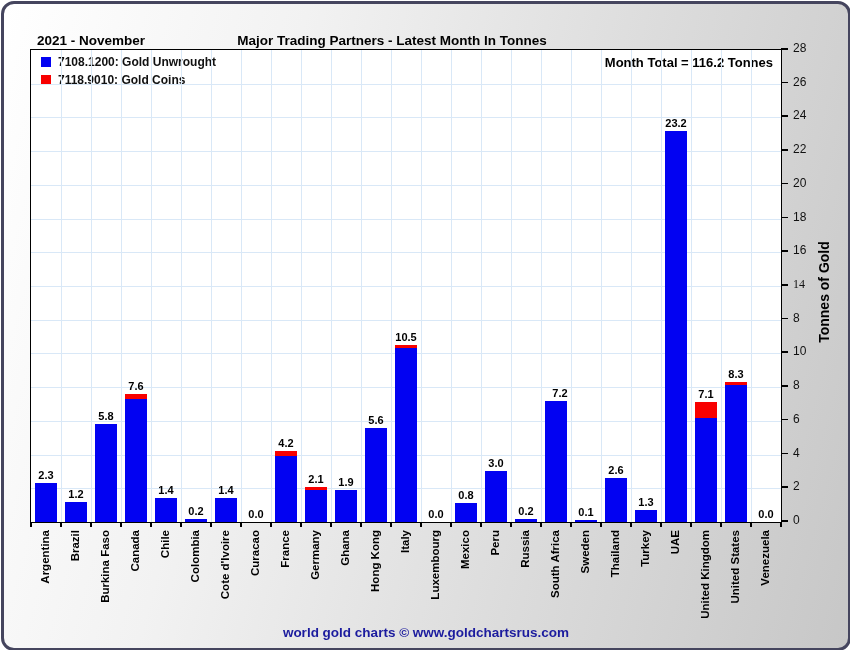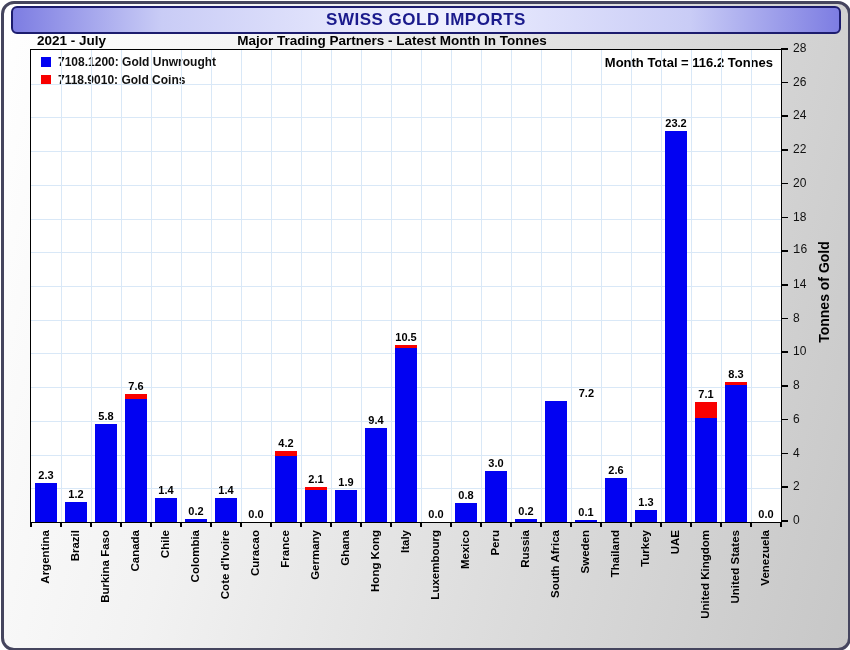--- a/index.html
+++ b/index.html
@@ -36,25 +36,22 @@
     transform-origin:0 0;transform:rotate(-90deg) translateX(-100%);}
   .ylabel{position:absolute;left:812px;top:288px;font-weight:bold;font-size:14px;color:#000;
     white-space:nowrap;transform-origin:0 0;transform:rotate(-90deg) translateX(-50%);}
   .footer{position:absolute;left:0;bottom:8px;width:100%;text-align:center;
     font-weight:bold;font-size:13.5px;color:#1b1b9e;}
 </style>
 </head>
 <body>
 
 <div class="frame" id="frame">
-  <div class="banner">
-    <span>SWISS GOLD IMPORTS</span>
-  </div>
   <div class="subhead">
-    <span class="period">2021 - July</span>
+    <span class="period">2021 - November</span>
     <span class="subtitle">Major Trading Partners - Latest Month In Tonnes</span>
   </div>
   <div class="plot" id="plot">
     <div class="legend" id="legend">
         <div class="legend-row">
           <div class="legend-swatch" style="background: rgb(2, 2, 242);"></div>
           <span class="legend-label">7108.1200: Gold Unwrought</span>
         </div>
         <div class="legend-row">
           <div class="legend-swatch" style="background: rgb(248, 0, 0);"></div>
@@ -117,50 +114,51 @@
       <div class="bar-value" style="left: 205px; bottom: 2px;">0.0</div>
       <div class="bar" style="left: 244px; width: 22px; bottom: 0px; height: 65.7429px; background: rgb(2, 2, 242);"></div>
       <div class="bar" style="left: 244px; width: 22px; bottom: 65.7429px; height: 5.05714px; background: rgb(248, 0, 0);"></div>
       <div class="bar-value" style="left: 235px; bottom: 72.8px;">4.2</div>
       <div class="bar" style="left: 274px; width: 22px; bottom: 0px; height: 32.0286px; background: rgb(2, 2, 242);"></div>
       <div class="bar" style="left: 274px; width: 22px; bottom: 32.0286px; height: 3.37143px; background: rgb(248, 0, 0);"></div>
       <div class="bar-value" style="left: 265px; bottom: 37.4px;">2.1</div>
       <div class="bar" style="left: 304px; width: 22px; bottom: 0px; height: 32.0286px; background: rgb(2, 2, 242);"></div>
       <div class="bar-value" style="left: 295px; bottom: 34.0286px;">1.9</div>
       <div class="bar" style="left: 334px; width: 22px; bottom: 0px; height: 94.4px; background: rgb(2, 2, 242);"></div>
-      <div class="bar-value" style="left: 325px; bottom: 96.4px;">9.4</div>
+      <div class="bar-value" style="left: 325px; bottom: 96.4px;">5.6</div>
       <div class="bar" style="left: 364px; width: 22px; bottom: 0px; height: 173.629px; background: rgb(2, 2, 242);"></div>
       <div class="bar" style="left: 364px; width: 22px; bottom: 173.629px; height: 3.37143px; background: rgb(248, 0, 0);"></div>
       <div class="bar-value" style="left: 355px; bottom: 179px;">10.5</div>
       <div class="bar-value" style="left: 385px; bottom: 2px;">0.0</div>
       <div class="bar" style="left: 424px; width: 22px; bottom: 0px; height: 18.5429px; background: rgb(2, 2, 242);"></div>
       <div class="bar-value" style="left: 415px; bottom: 20.5429px;">0.8</div>
       <div class="bar" style="left: 454px; width: 22px; bottom: 0px; height: 50.5714px; background: rgb(2, 2, 242);"></div>
       <div class="bar-value" style="left: 445px; bottom: 52.5714px;">3.0</div>
       <div class="bar" style="left: 484px; width: 22px; bottom: 0px; height: 3.37143px; background: rgb(2, 2, 242);"></div>
       <div class="bar-value" style="left: 475px; bottom: 5.37143px;">0.2</div>
       <div class="bar" style="left: 514px; width: 22px; bottom: 0px; height: 121.371px; background: rgb(2, 2, 242);"></div>
-      <div class="bar-value" style="left: 523px; bottom: 123.371px; text-align: right;">7.2</div>
+      <div class="bar-value" style="left: 509px; bottom: 123.371px;">7.2</div>
       <div class="bar" style="left: 544px; width: 22px; bottom: 0px; height: 1.68571px; background: rgb(2, 2, 242);"></div>
       <div class="bar-value" style="left: 535px; bottom: 3.68571px;">0.1</div>
       <div class="bar" style="left: 574px; width: 22px; bottom: 0px; height: 43.8286px; background: rgb(2, 2, 242);"></div>
       <div class="bar-value" style="left: 565px; bottom: 45.8286px;">2.6</div>
       <div class="bar" style="left: 604px; width: 22px; bottom: 0px; height: 11.8px; background: rgb(2, 2, 242);"></div>
       <div class="bar-value" style="left: 595px; bottom: 13.8px;">1.3</div>
       <div class="bar" style="left: 634px; width: 22px; bottom: 0px; height: 391.086px; background: rgb(2, 2, 242);"></div>
       <div class="bar-value" style="left: 625px; bottom: 393.086px;">23.2</div>
       <div class="bar" style="left: 664px; width: 22px; bottom: 0px; height: 104.514px; background: rgb(2, 2, 242);"></div>
       <div class="bar" style="left: 664px; width: 22px; bottom: 104.514px; height: 15.1714px; background: rgb(248, 0, 0);"></div>
       <div class="bar-value" style="left: 655px; bottom: 121.686px;">7.1</div>
       <div class="bar" style="left: 694px; width: 22px; bottom: 0px; height: 136.543px; background: rgb(2, 2, 242);"></div>
       <div class="bar" style="left: 694px; width: 22px; bottom: 136.543px; height: 3.37143px; background: rgb(248, 0, 0);"></div>
       <div class="bar-value" style="left: 685px; bottom: 141.914px;">8.3</div>
       <div class="bar-value" style="left: 715px; bottom: 2px;">0.0</div>
     </div>
   <span class="ylabel">Tonnes of Gold</span>
+  <div class="footer">world gold charts © www.goldchartsrus.com</div>
 <span class="clabel" style="left: 35px; top: 526px;">Argentina</span>
     <span class="clabel" style="left: 65px; top: 526px;">Brazil</span>
     <span class="clabel" style="left: 95px; top: 526px;">Burkina Faso</span>
     <span class="clabel" style="left: 125px; top: 526px;">Canada</span>
     <span class="clabel" style="left: 155px; top: 526px;">Chile</span>
     <span class="clabel" style="left: 185px; top: 526px;">Colombia</span>
     <span class="clabel" style="left: 215px; top: 526px;">Cote d'Ivoire</span>
     <span class="clabel" style="left: 245px; top: 526px;">Curacao</span>
     <span class="clabel" style="left: 275px; top: 526px;">France</span>
     <span class="clabel" style="left: 305px; top: 526px;">Germany</span>
@@ -213,23 +211,23 @@
     <div class="yticklabel" style="left: 789px; top: 441.571px;">4</div>
     <div class="ytick" style="left: 777px; top: 414.857px; width: 7px; height: 1.5px;"></div>
     <div class="yticklabel" style="left: 789px; top: 407.857px;">6</div>
     <div class="ytick" style="left: 777px; top: 381.143px; width: 7px; height: 1.5px;"></div>
     <div class="yticklabel" style="left: 789px; top: 374.143px;">8</div>
     <div class="ytick" style="left: 777px; top: 347.429px; width: 7px; height: 1.5px;"></div>
     <div class="yticklabel" style="left: 789px; top: 340.429px;">10</div>
     <div class="ytick" style="left: 777px; top: 313.714px; width: 7px; height: 1.5px;"></div>
     <div class="yticklabel" style="left: 789px; top: 306.714px;">8</div>
     <div class="ytick" style="left: 777px; top: 280px; width: 7px; height: 1.5px;"></div>
-    <div class="yticklabel" style="left: 789px; top: 273px;">14</div>
+    <div class="yticklabel" style="left: 789px; top: 273px; font-family: Liberation Serif, serif;">14</div>
     <div class="ytick" style="left: 777px; top: 246.286px; width: 7px; height: 1.5px;"></div>
-    <div class="yticklabel" style="left: 789px; top: 239.286px; font-family: Liberation Mono, monospace;">16</div>
+    <div class="yticklabel" style="left: 789px; top: 239.286px;">16</div>
     <div class="ytick" style="left: 777px; top: 212.571px; width: 7px; height: 1.5px;"></div>
     <div class="yticklabel" style="left: 789px; top: 205.571px;">18</div>
     <div class="ytick" style="left: 777px; top: 178.857px; width: 7px; height: 1.5px;"></div>
     <div class="yticklabel" style="left: 789px; top: 171.857px;">20</div>
     <div class="ytick" style="left: 777px; top: 145.143px; width: 7px; height: 1.5px;"></div>
     <div class="yticklabel" style="left: 789px; top: 138.143px;">22</div>
     <div class="ytick" style="left: 777px; top: 111.429px; width: 7px; height: 1.5px;"></div>
     <div class="yticklabel" style="left: 789px; top: 104.429px;">24</div>
     <div class="ytick" style="left: 777px; top: 77.7143px; width: 7px; height: 1.5px;"></div>
     <div class="yticklabel" style="left: 789px; top: 70.7143px;">26</div>

